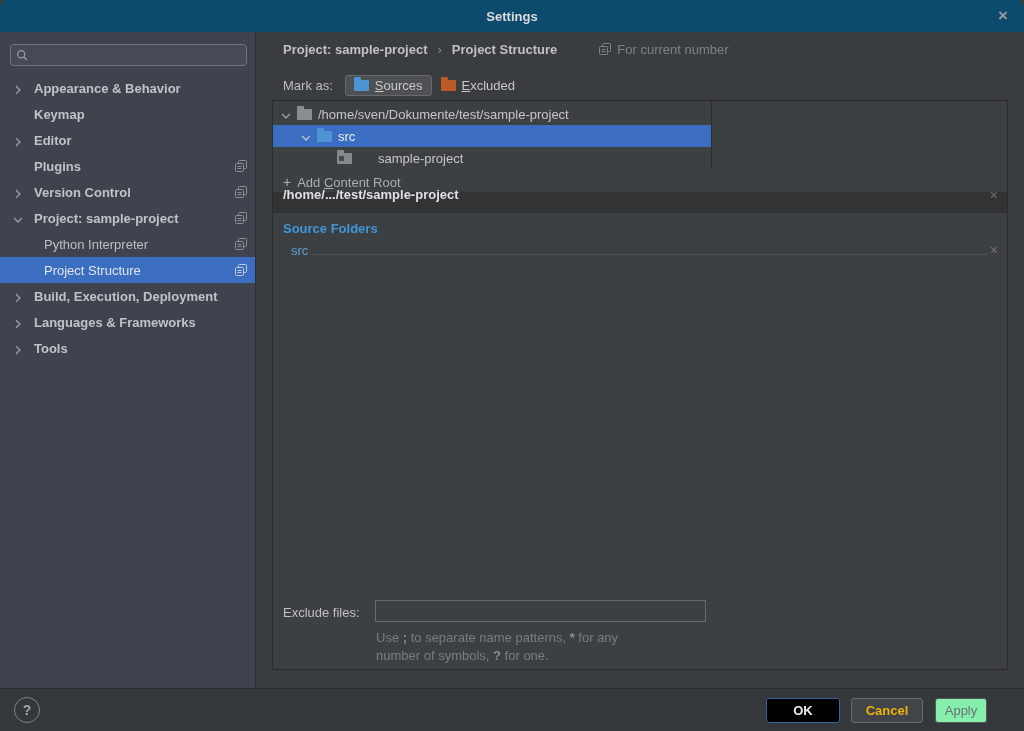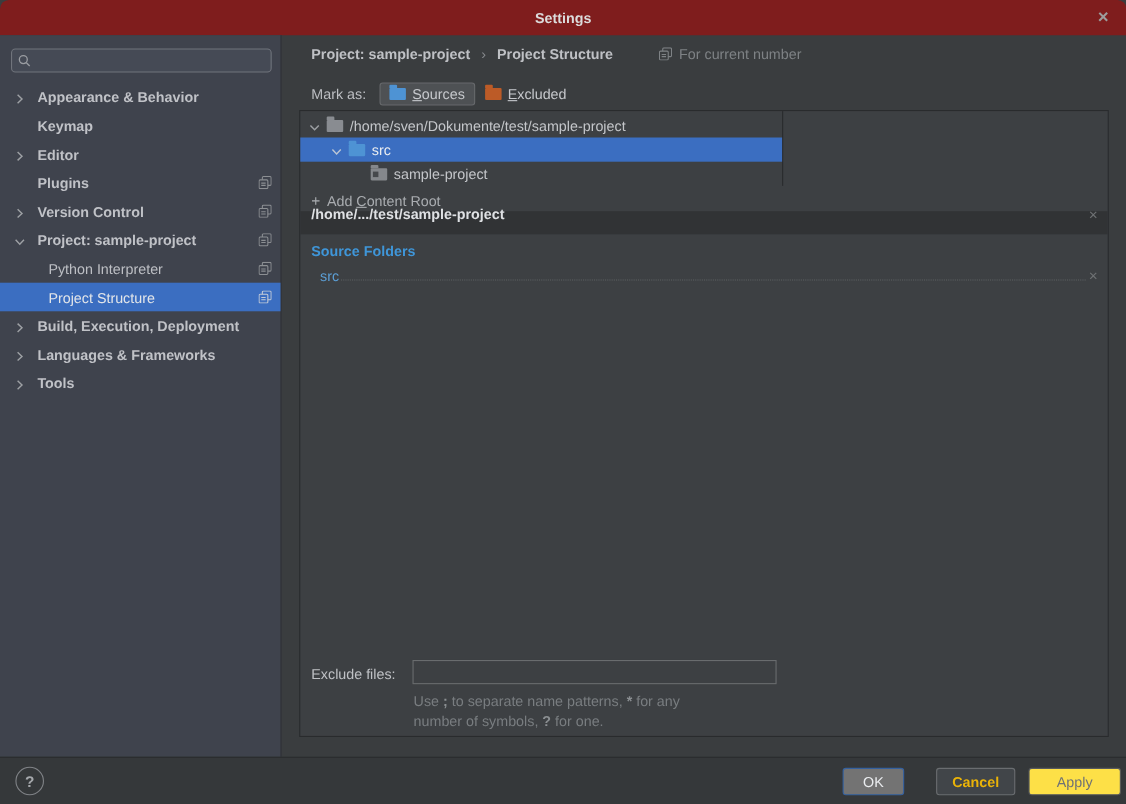--- a/index.html
+++ b/index.html
@@ -2,21 +2,21 @@
 <html><head>
 <meta charset="utf-8">
 <style>
   * { margin:0; padding:0; box-sizing:border-box; }
   html,body { width:1024px; height:731px; background:#222; overflow:hidden; }
   body, input, .btn { font-family:"Liberation Sans", sans-serif; }
 
   .window { position:relative; width:1024px; height:731px; background:#3A3D3F; overflow:hidden; }
 
   
-  .titlebar { position:absolute; top:0; left:0; right:0; height:32px; background:#7f1d1d;
+  .titlebar { position:absolute; top:0; left:0; right:0; height:32px; background:#0c4a6e;
               border-radius:8px 8px 0 0; display:flex; align-items:center; justify-content:center; }
   .title { color:#DCDCDC; font-size:13px; font-weight:bold; }
   .close { position:absolute; right:10px; top:5px; width:22px; height:22px; display:flex;
            align-items:center; justify-content:center; color:#9C9C9C; font-size:17px; font-weight:bold; cursor:default; }
 
   
   .sidebar { position:absolute; top:32px; left:0; width:256px; bottom:43px; background:#3F434D;
              border-right:1px solid #2D2F33; }
   .search { position:absolute; left:10px; top:12px; width:237px; height:22px; background:#454A55;
             border:1px solid #70747C; border-radius:4px; display:flex; align-items:center; padding-left:5px; }
@@ -54,21 +54,21 @@
   
   .container { position:absolute; left:272px; top:100px; width:736px; height:570px;
                border:1px solid #292B2D; background:#3D4043; display:flex;flex-direction:column; }
   .tree-pane { position:relative; width:439px; border-right:1px solid #292B2D; }
   .right-pane { position:relative; flex:1; }
 
   .tree-row { position:relative; height:22px; display:flex; align-items:center; font-size:13px; color:#C4C6CA; cursor:default; }
   .tree-row:first-child { margin-top:2px; }
   .tree-row.selected { background:#3B6EC1; color:#EAEDF0; }
   .t-chev { width:10px; height:10px; margin-right:6px; flex:none; }
-  .ind0 { padding-left:8px; } .ind1 { padding-left:28px; } .ind2 { padding-left:64px; }
+  .ind0 { padding-left:8px; } .ind1 { padding-left:28px; } .ind2 { padding-left:64px;gap:20px; }
 
   .exclude-label { position:absolute; left:10px; top:504px; font-size:13px; color:#BFC1C5; }
   .exclude-input { position:absolute; left:102px; top:499px; width:331px; height:22px;
                    background:#3D4043; border:1px solid #696C6E; color:#D0D2D6; font-size:13px; padding:0 5px; outline:none; }
   .hint { position:absolute; left:103px; top:528px; width:345px; font-size:13px; line-height:18px; color:#797D80; }
   .hint b { color:#8B8F92; }
 
   
   .add-root { position:absolute; left:0; right:0; top:3px; height:20px; display:flex; align-items:center;
               padding-left:10px; font-size:13px; color:#A9ACB0; cursor:default; }
@@ -81,23 +81,23 @@
             font-size:13px; color:#5C9FD6; }
   .sf-leader { flex:1; border-bottom:1px dotted #5E6163; margin:0 3px 3px 2px; }
   .sf-x { color:#6E7173; font-size:14px; line-height:16px; cursor:default; }
 
   
   .bottombar { position:absolute; left:0; right:0; bottom:0; height:43px; background:#35383A; border-top:1px solid #2B2D2F; }
   .help { position:absolute; left:14px; top:8px; width:26px; height:26px; border:1px solid #808387; border-radius:50%;
           display:flex; align-items:center; justify-content:center; color:#A5A8AC; font-size:14px; font-weight:bold; cursor:default; }
   .btn { position:absolute; top:9px; height:25px; border-radius:3px; display:flex; align-items:center;
          justify-content:center; font-size:13px; cursor:default; }
-  .btn-ok     { left:766px; width:56px; background:#737373; border:1px solid #35619F; color:#EAECEF; font-weight:normal; }
+  .btn-ok     { left:766px; width:74px; background:#000000; border:1px solid #35619F; color:#EAECEF; font-weight:bold; }
   .btn-cancel { left:851px; width:72px; background:#414549; border:1px solid #6A6D70; color:#eab308;font-weight:bold; }
-  .btn-apply  { left:935px; width:84px; background:#fde047; border:1px solid #57595C; color:#6F7275; }
+  .btn-apply  { left:935px; width:52px; background:#86efac; border:1px solid #57595C; color:#6F7275; }
 </style>
 </head>
 <body>
 
 <div class="window">
 
   <div class="titlebar">
     <span class="title">Settings</span>
     <span class="close">×</span>
   </div>

